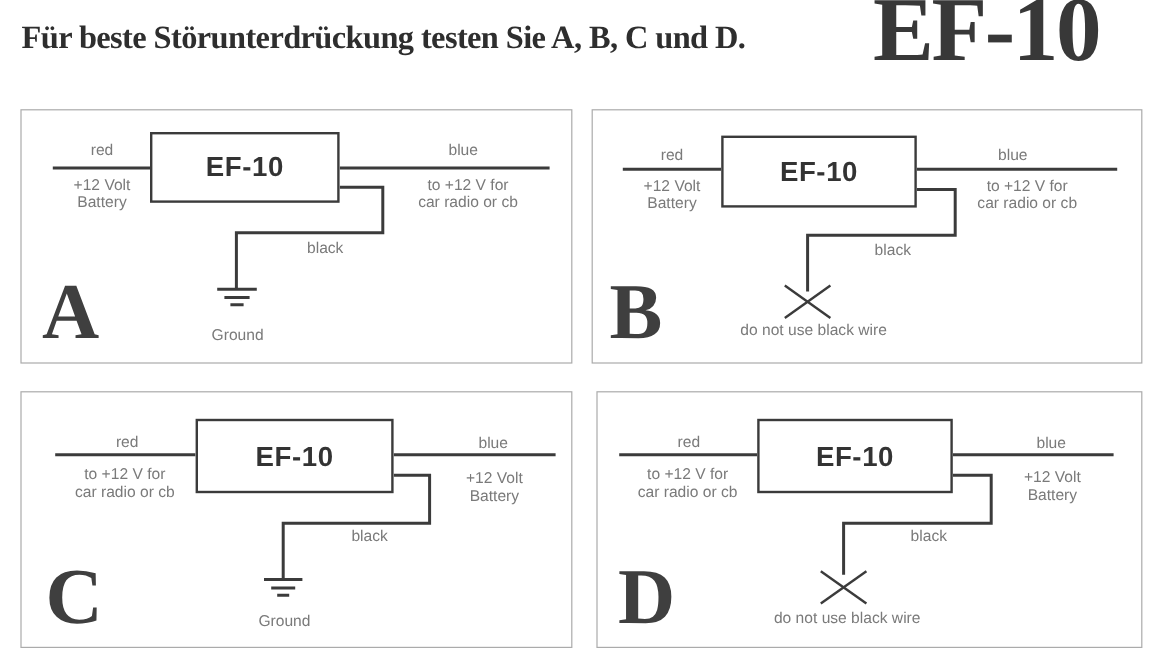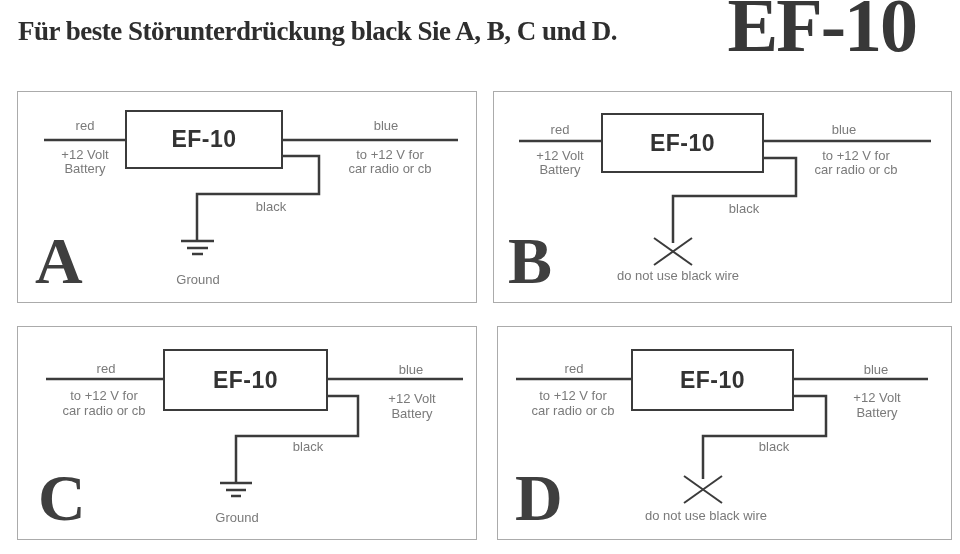--- a/index.html
+++ b/index.html
@@ -36,21 +36,21 @@
     position:absolute;line-height:1;
     font-family:"Liberation Serif",serif;font-weight:bold;
     font-size:66px;color:#3f3f3f;
   }
   .wire{stroke:#3b3b3b;stroke-width:2.5;fill:none;}
   .sym{stroke:#3b3b3b;stroke-width:2.5;fill:none;}
 </style>
 </head>
 <body>
 
-<div class="instruction">Für beste Störunterdrückung black Sie A, B, C und D.</div>
+<div class="instruction">Für beste Störunterdrückung testen Sie A, B, C und D.</div>
 <div class="product-title">EF-10</div>
 
 <section class="panel" style="left:17px;top:91px;width:458px;height:210px;">
   <svg width="458" height="210" viewBox="0 0 458 210">
     <line class="wire" x1="26" y1="48" x2="107" y2="48"></line>
     <line class="wire" x1="265" y1="48" x2="440" y2="48"></line>
     <polyline class="wire" points="265,64 301,64 301,102 179,102 179,149"></polyline>
     <g class="sym">
       <line x1="163" y1="149" x2="196" y2="149"></line>
       <line x1="169" y1="156" x2="190" y2="156"></line>

